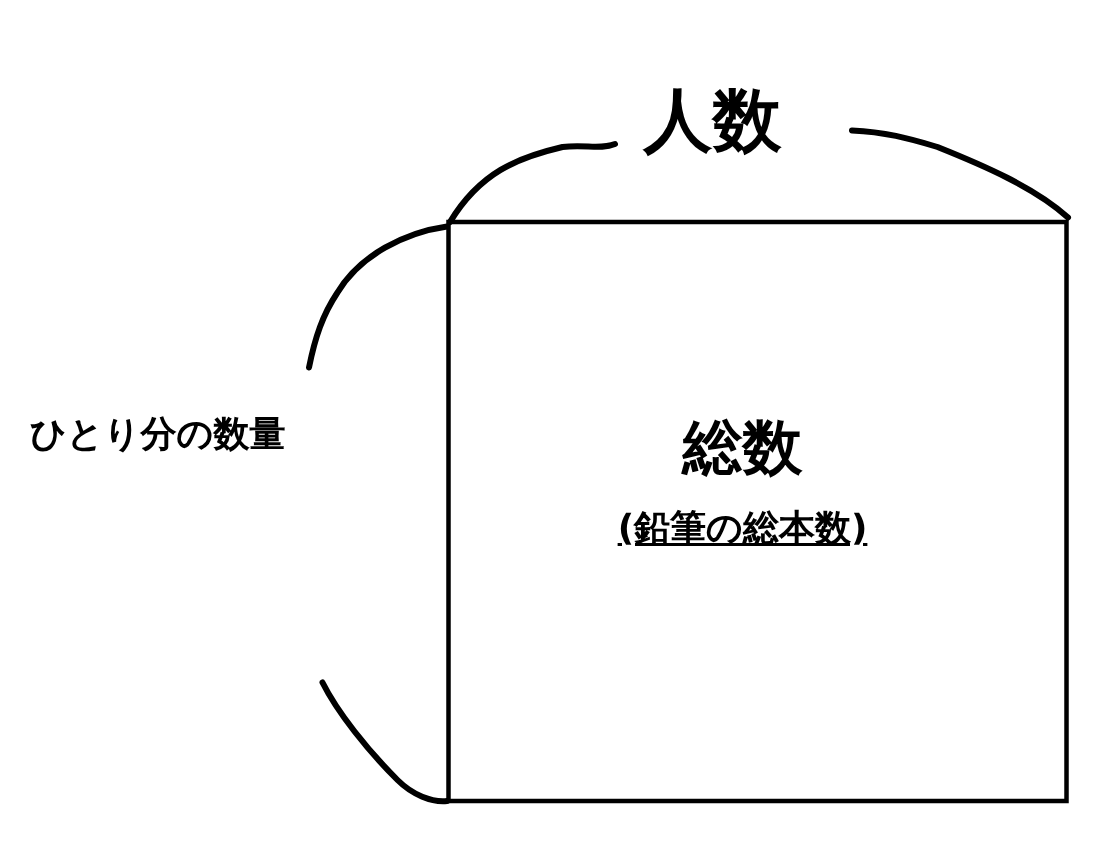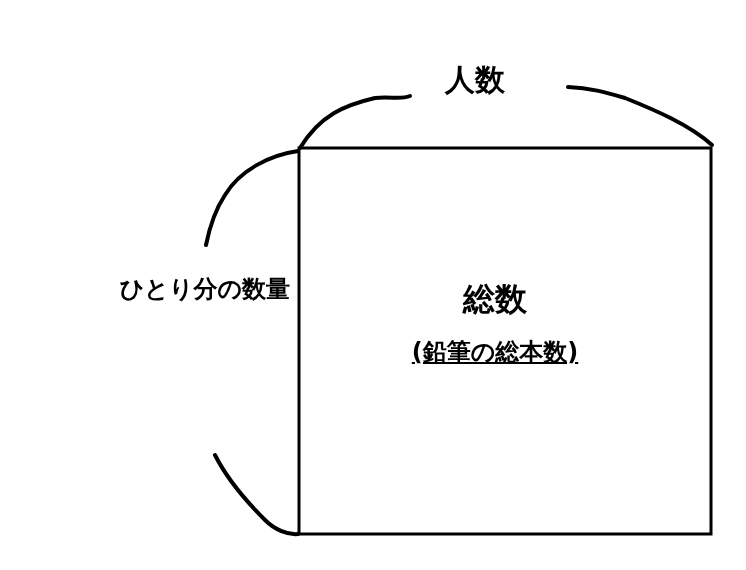--- a/index.html
+++ b/index.html
@@ -1,24 +1,24 @@
 <!DOCTYPE html>
 <html><head>
 <meta charset="utf-8">
 <style>
   html, body { margin: 0; padding: 0; background: #ffffff; }
   body { width: 746px; height: 570px; position: relative; overflow: hidden;
          font-family: "DejaVu Sans", "Liberation Sans", sans-serif; color: #000; }
   svg.draw { position: absolute; left: 0; top: 0; }
   .lbl { position: absolute; font-weight: bold; text-align: center; white-space: nowrap; color: #000; }
-  .top-label { left: 405px; top: 52px; width: 140px; font-size: 30px; line-height: 56px; }
-  .center-title { left: 420px; top: 275px; width: 150px; font-size: 32px; line-height: 48px; }
+  .top-label { left: 405px; top: 52px; width: 140px; font-size: 46px; line-height: 56px; }
+  .center-title { left: 420px; top: 275px; width: 150px; font-size: 40px; line-height: 48px; }
   .center-sub { left: 360px; top: 336px; width: 270px; font-size: 24px; line-height: 32px; text-decoration: underline; }
   .side-label { left: 20px; top: 272px; width: 270px; font-size: 24px; line-height: 34px; }
-  .side-label div { text-align: right; }
+  .side-label div { text-align: left; }
 </style>
 </head>
 <body>
 
 <svg class="draw" width="746" height="570" viewBox="0 0 746 570">
 
   <rect x="299" y="148" width="412" height="386" fill="none" stroke="#000" stroke-width="3"></rect>
 
   <path d="M 300 148 C 320 115, 345 105, 375 98 C 390 96, 400 100, 410 96" fill="none" stroke="#000" stroke-width="4" stroke-linecap="round"></path>
 

